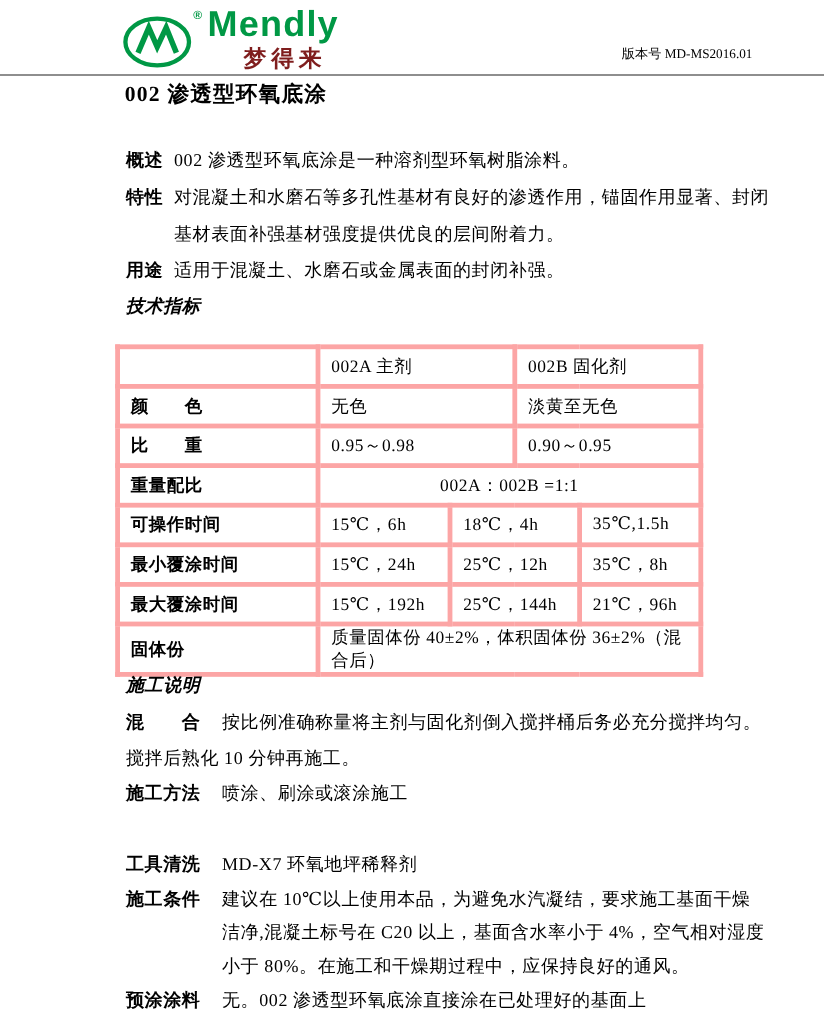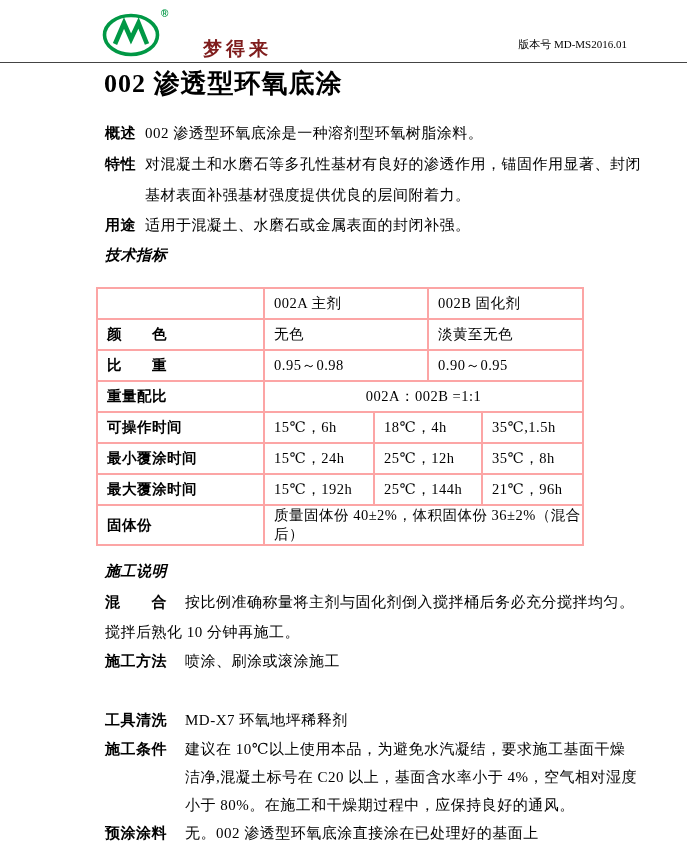--- a/index.html
+++ b/index.html
@@ -23,46 +23,47 @@
   .brand-en { position: absolute; left: 173px; top: 4px; color: #009845;
               font-size: 30px; font-weight: bold; letter-spacing: 1px;
               font-family: "Liberation Sans", "DejaVu Sans", sans-serif; }
   .brand-cn { position: absolute; left: 203px; top: 36px; color: #7f1d1d;
               font-size: 19px; font-weight: bold; letter-spacing: 4px; }
   .version  { position: absolute; right: 60px; top: 37px; font-size: 11px; }
   .divider  { position: absolute; left: 0; top: 62px; width: 687px;
               border-top: 1px solid #444444; }
 
   
-  .doc-title { left: 104px; top: 66px; font-size: 26px; font-weight: bold;
+  .doc-title { left: 104px; top: 66px; font-size: 18px; font-weight: bold;
                letter-spacing: 1px; }
   .line { left: 105px; font-size: 15px; letter-spacing: 0.5px; }
   .lbl2 { display: inline-block; width: 40px; font-weight: bold; }
   .lbl4 { display: inline-block; width: 80px; font-weight: bold; }
   .bold { font-weight: bold; font-style: italic; }
 
   
   .spec-table { position: absolute; left: 96px; top: 287px;
                 border-collapse: collapse; table-layout: fixed; }
-  .spec-table td { border: 2px solid #fca5a5; height: 29px;
+  .spec-table td { border: 4px solid #fca5a5; height: 29px;
                    font-size: 14.5px; padding: 0 0 0 9px;
                    letter-spacing: 0.5px; overflow: hidden; }
   .spec-table td.row-label { font-weight: bold; }
   .spec-table td.center { text-align: center; padding: 0; margin-top: 20px; }
 </style>
 </head>
 <body>
 
 <div class="page">
 
   <svg class="logo-svg" width="62" height="48" viewBox="0 0 62 48">
     <ellipse cx="29" cy="25" rx="26.5" ry="19.5" fill="none" stroke="#009845" stroke-width="3.6"></ellipse>
     <path d="M13 34 L22 13 L29 29 L36.5 13 L45 34" fill="none" stroke="#009845" stroke-width="4.6" stroke-linejoin="miter"></path>
   </svg>
   <div class="reg-mark">®</div>
+  <div class="brand-en">Mendly</div>
   <div class="brand-cn">梦得来</div>
   <div class="version">版本号 MD-MS2016.01</div>
   <div class="divider"></div>
 
   <div class="abs doc-title">002 渗透型环氧底涂</div>
 
   <div class="abs line" style="top:124px">
     <span class="lbl2">概述</span><span>002 渗透型环氧底涂是一种溶剂型环氧树脂涂料。</span>
   </div>
   <div class="abs line" style="top:186px;left:145px">基材表面补强基材强度提供优良的层间附着力。</div>

